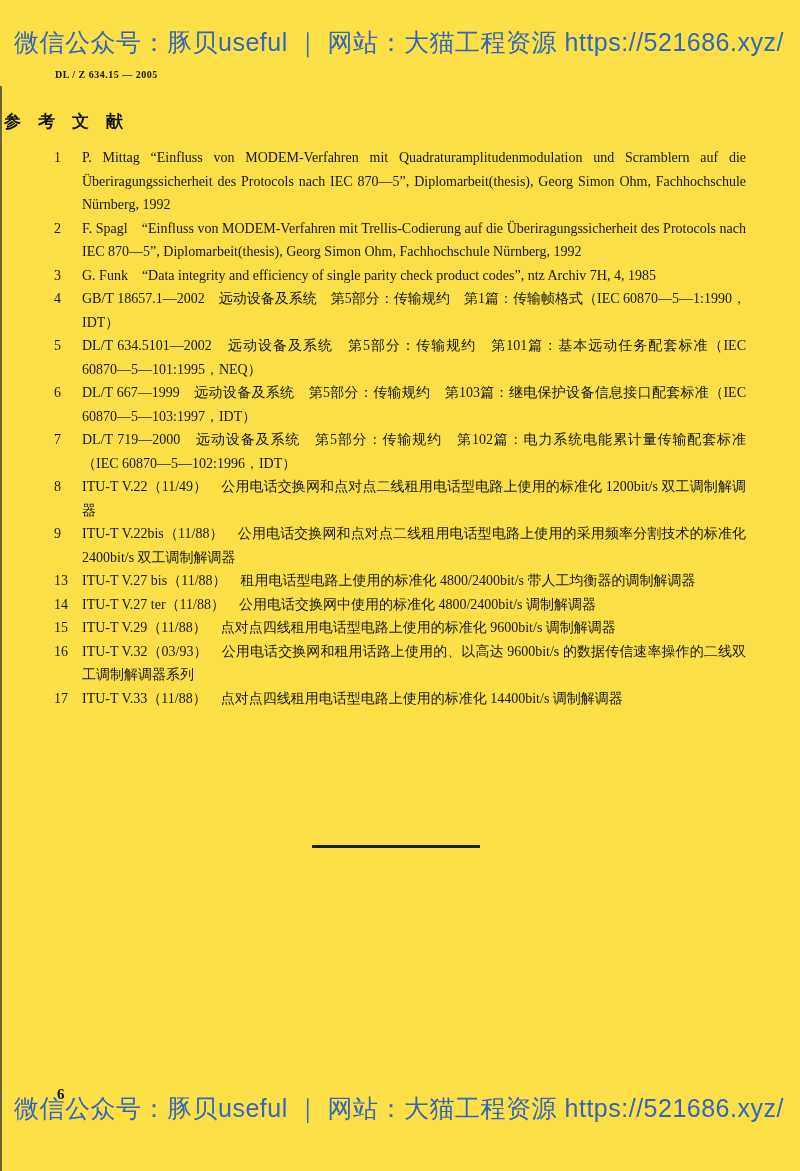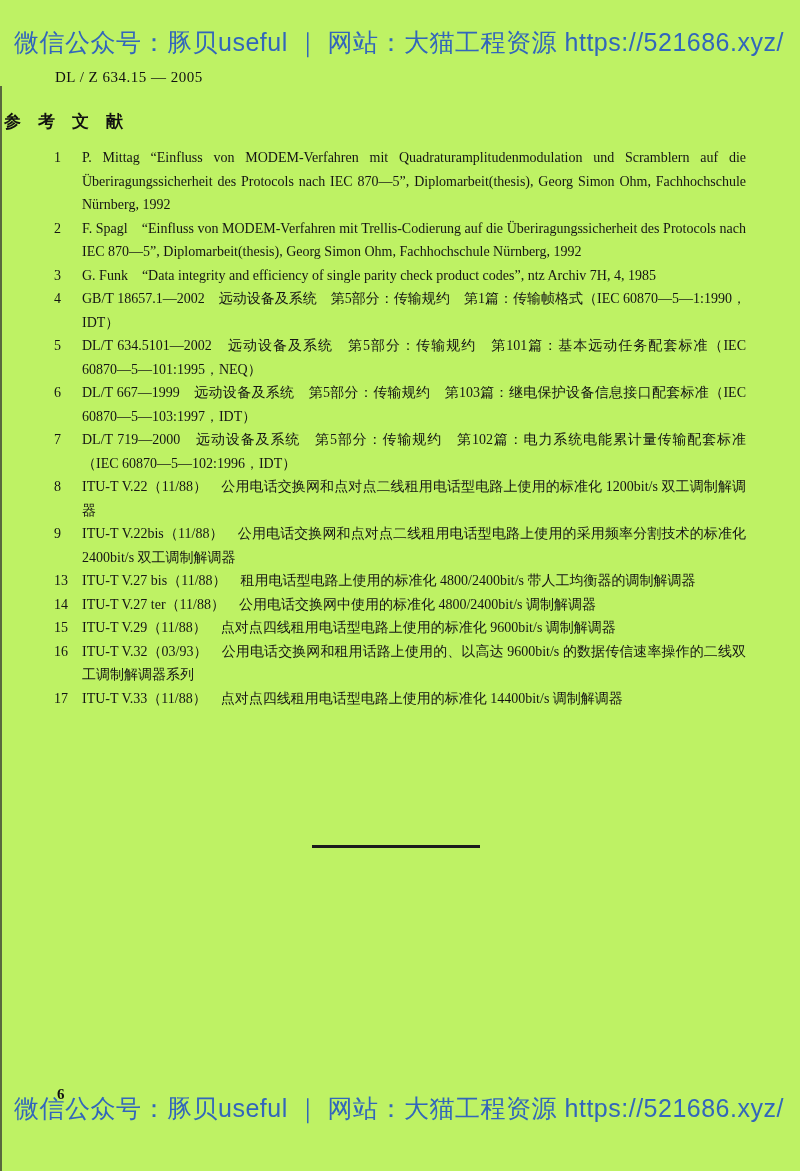--- a/index.html
+++ b/index.html
@@ -1,21 +1,21 @@
 <!DOCTYPE html>
 <html><head>
 <meta charset="utf-8">
 <style>
   * { margin: 0; padding: 0; box-sizing: border-box; }
   html, body { background: #ffffff; }
   .page {
     position: relative;
     width: 800px;
     height: 1171px;
-    background: #bef264;
+    background: #fde047;
     overflow: hidden;
     font-family: "Liberation Serif", "DejaVu Serif", serif;
     color: #1a1a1a;
   }
   .watermark {
     position: absolute;
     left: 14px;
     width: 780px;
     font-family: "Liberation Sans", "DejaVu Sans", sans-serif;
     font-size: 25px;
@@ -30,22 +30,22 @@
     left: 0;
     top: 86px;
     width: 2px;
     height: 1085px;
     background: rgba(45, 45, 45, 0.7);
   }
   .doc-number {
     position: absolute;
     left: 55px;
     top: 69px;
-    font-weight: normal;
-    font-size: 15px;
+    font-weight: bold;
+    font-size: 10px;
     letter-spacing: 0.5px;
     color: #111;
   }
   .ref-title {
     position: absolute;
     left: 4px;
     top: 110px;
     width: 100%;
     text-align: left;
     font-weight: bold;
@@ -125,21 +125,21 @@
       <div class="ref-item">
         <span class="ref-num">6</span>
         <span class="ref-text">DL/T 667—1999　远动设备及系统　第5部分：传输规约　第103篇：继电保护设备信息接口配套标准（IEC 60870—5—103:1997，IDT）</span>
       </div>
       <div class="ref-item">
         <span class="ref-num">7</span>
         <span class="ref-text">DL/T 719—2000　远动设备及系统　第5部分：传输规约　第102篇：电力系统电能累计量传输配套标准（IEC 60870—5—102:1996，IDT）</span>
       </div>
       <div class="ref-item">
         <span class="ref-num">8</span>
-        <span class="ref-text">ITU-T V.22（11/88）　公用电话交换网和点对点二线租用电话型电路上使用的标准化 1200bit/s 双工调制解调器</span>
+        <span class="ref-text">ITU-T V.22（11/49）　公用电话交换网和点对点二线租用电话型电路上使用的标准化 1200bit/s 双工调制解调器</span>
       </div>
       <div class="ref-item">
         <span class="ref-num">9</span>
         <span class="ref-text">ITU-T V.22bis（11/88）　公用电话交换网和点对点二线租用电话型电路上使用的采用频率分割技术的标准化 2400bit/s 双工调制解调器</span>
       </div>
       <div class="ref-item">
         <span class="ref-num">13</span>
         <span class="ref-text">ITU-T V.27 bis（11/88）　租用电话型电路上使用的标准化 4800/2400bit/s 带人工均衡器的调制解调器</span>
       </div>
       <div class="ref-item">

